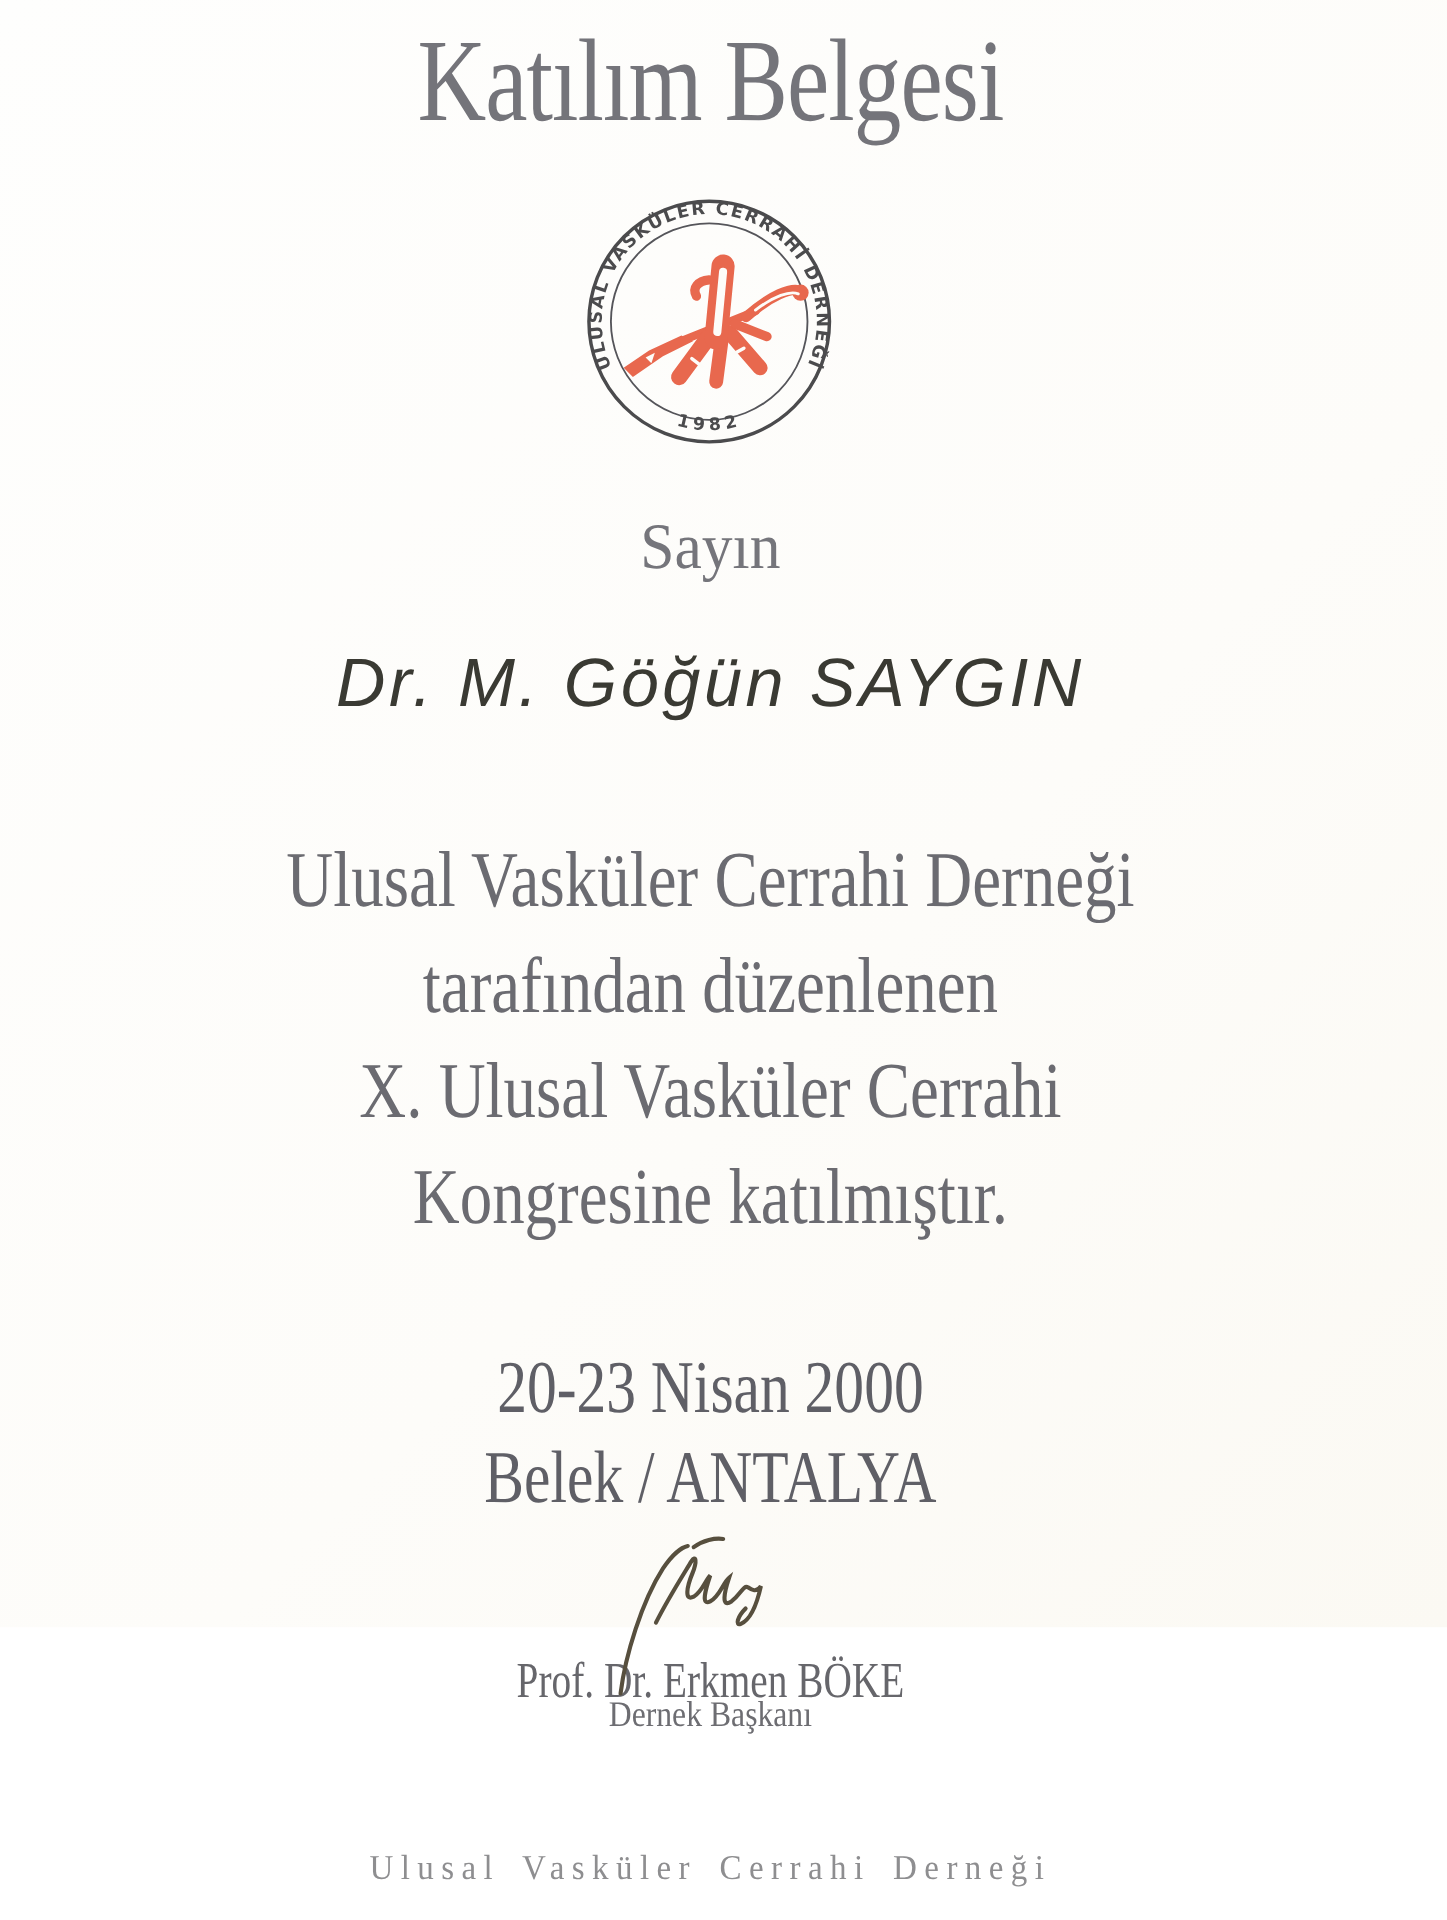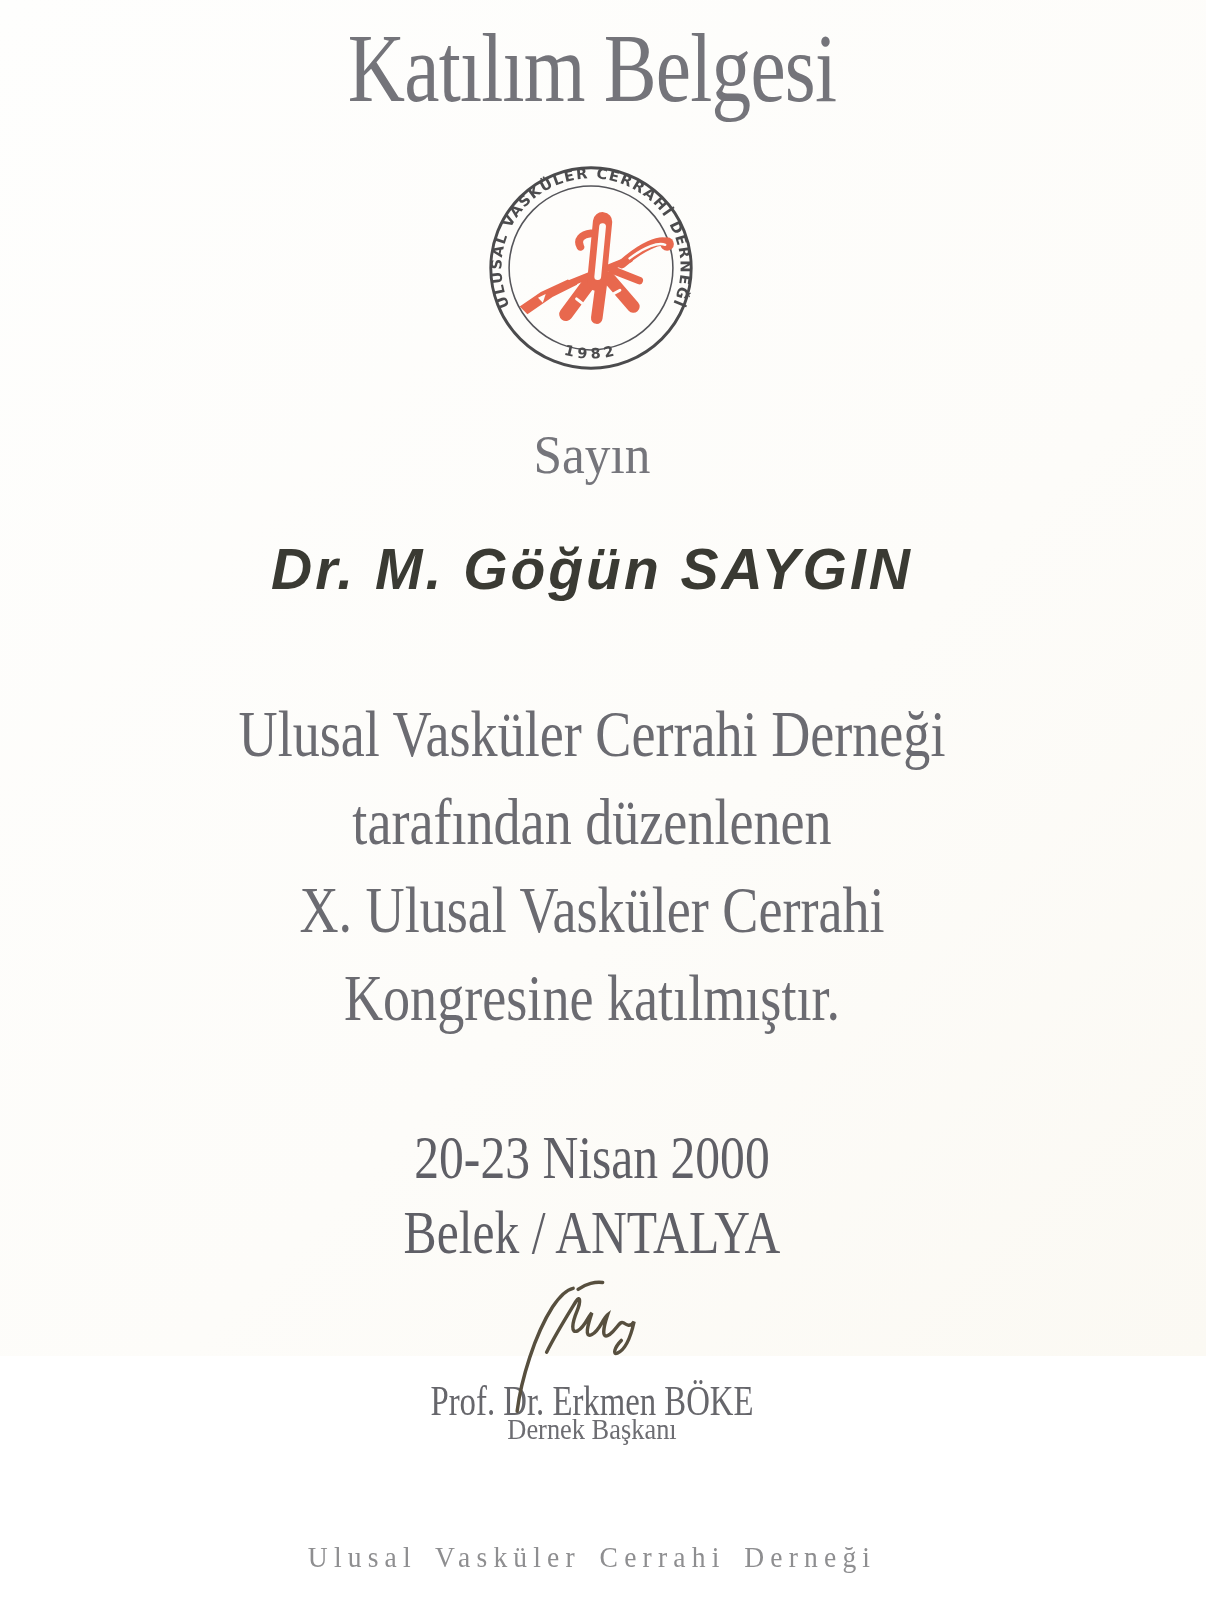--- a/index.html
+++ b/index.html
@@ -29,21 +29,21 @@
   }
   .salutation {
     top: 424px;
     font-size: 54px;
     color: #75757b;
     transform: scaleX(0.95);
   }
   .recipient {
     top: 536px;
     font-family: "Liberation Sans", "DejaVu Sans", sans-serif;
-    font-weight: 700;
+    font-weight: 400;
     font-style: italic;
     font-size: 57px;
     letter-spacing: 3px;
     color: #3a3a33;
   }
   .body-block {
     top: 690px;
     font-size: 66px;
     line-height: 88px;
     color: #6b6b71;

